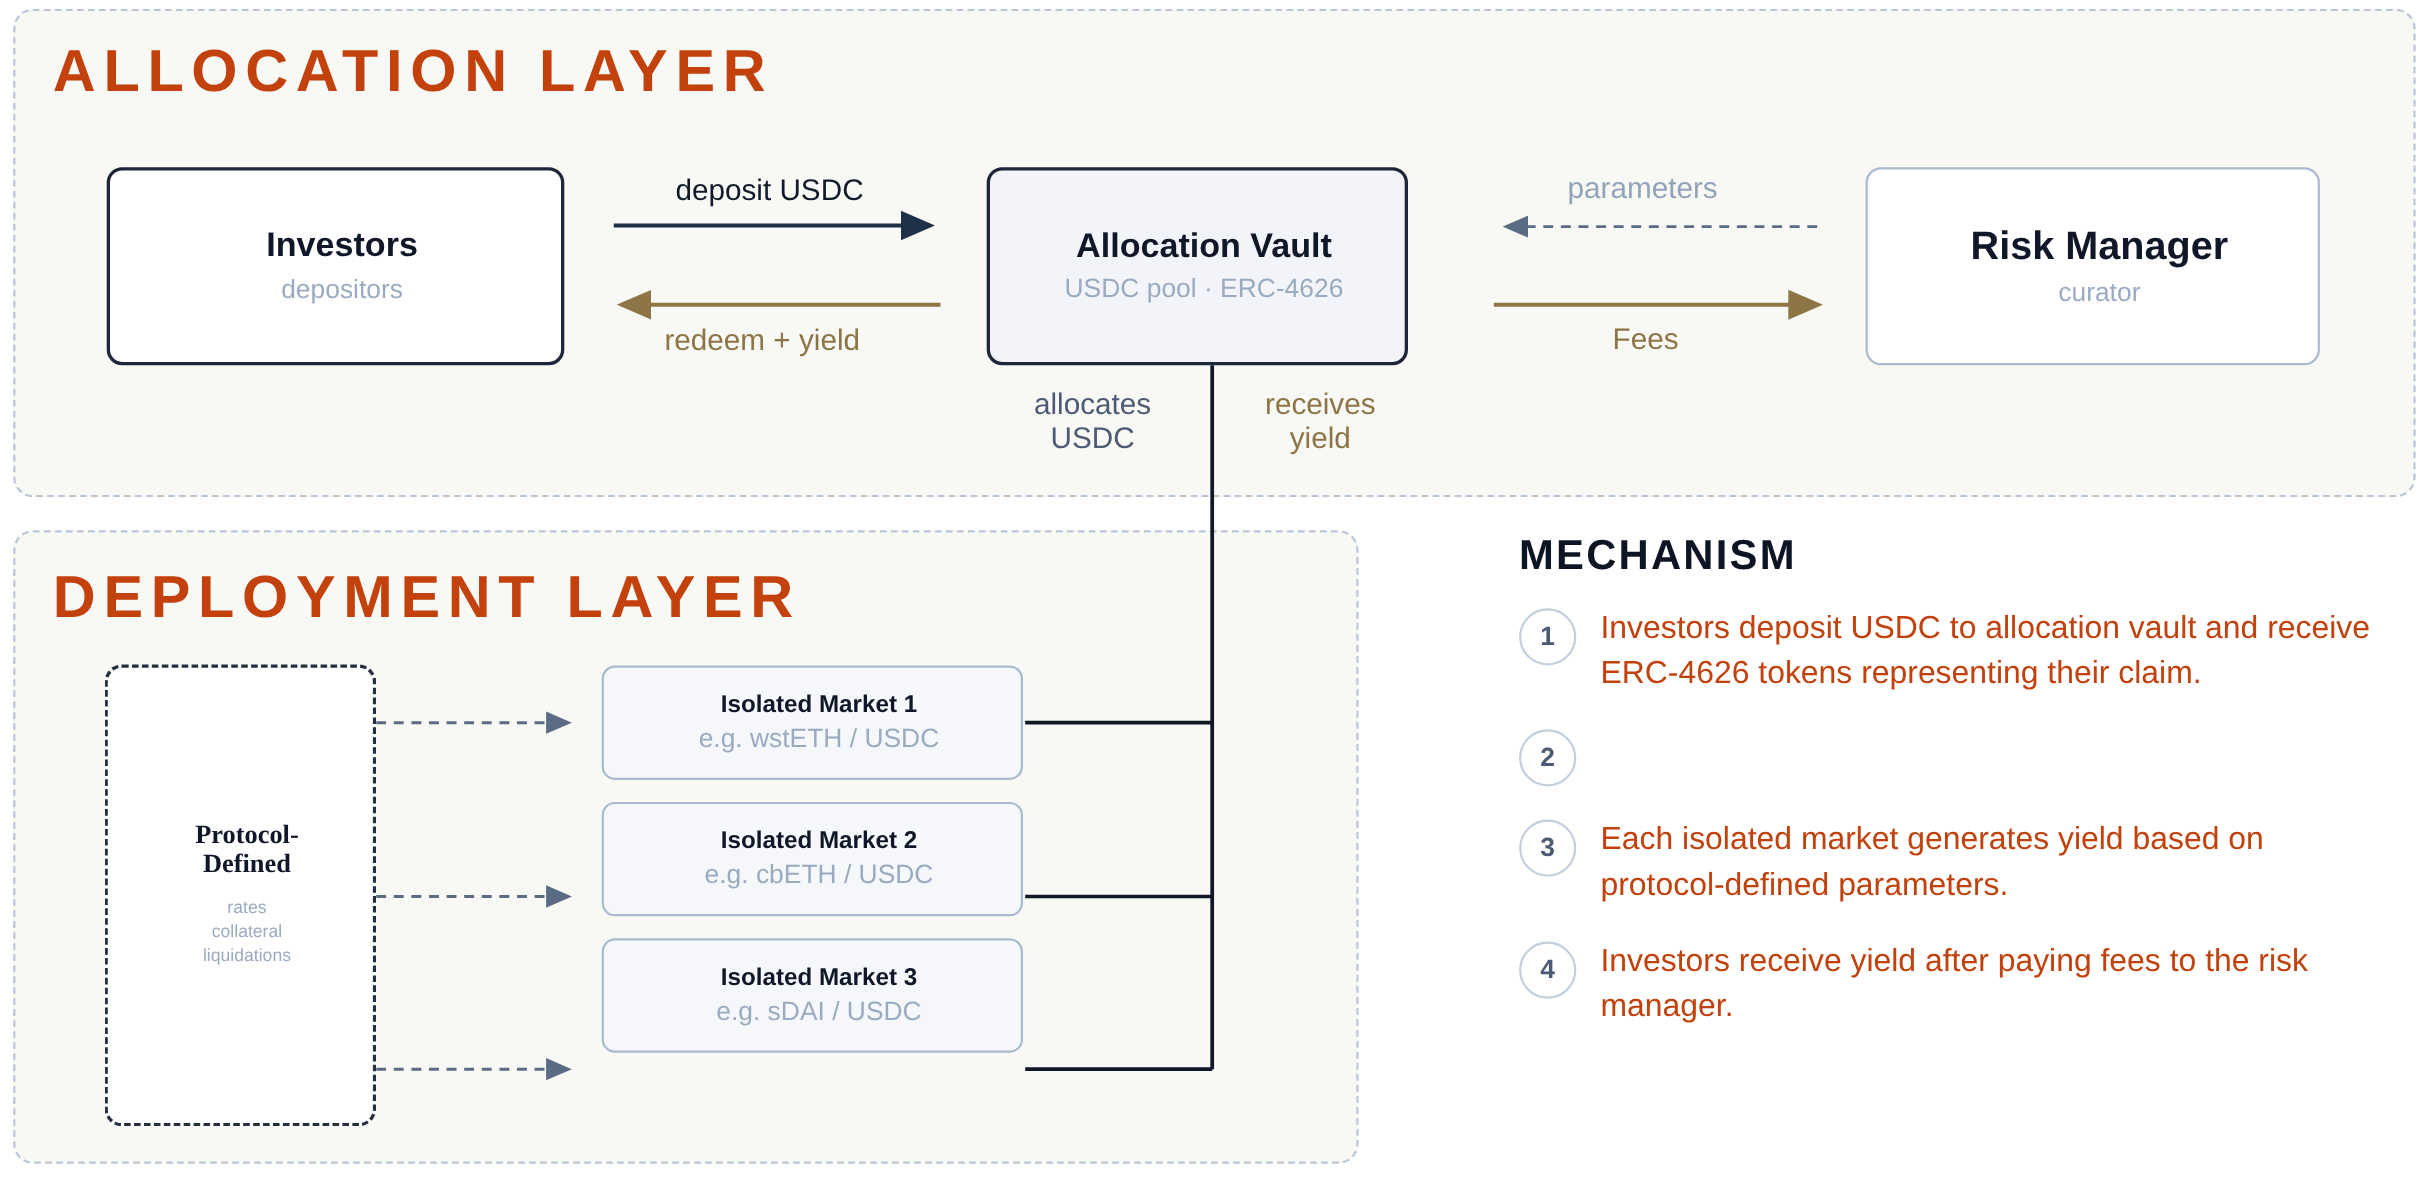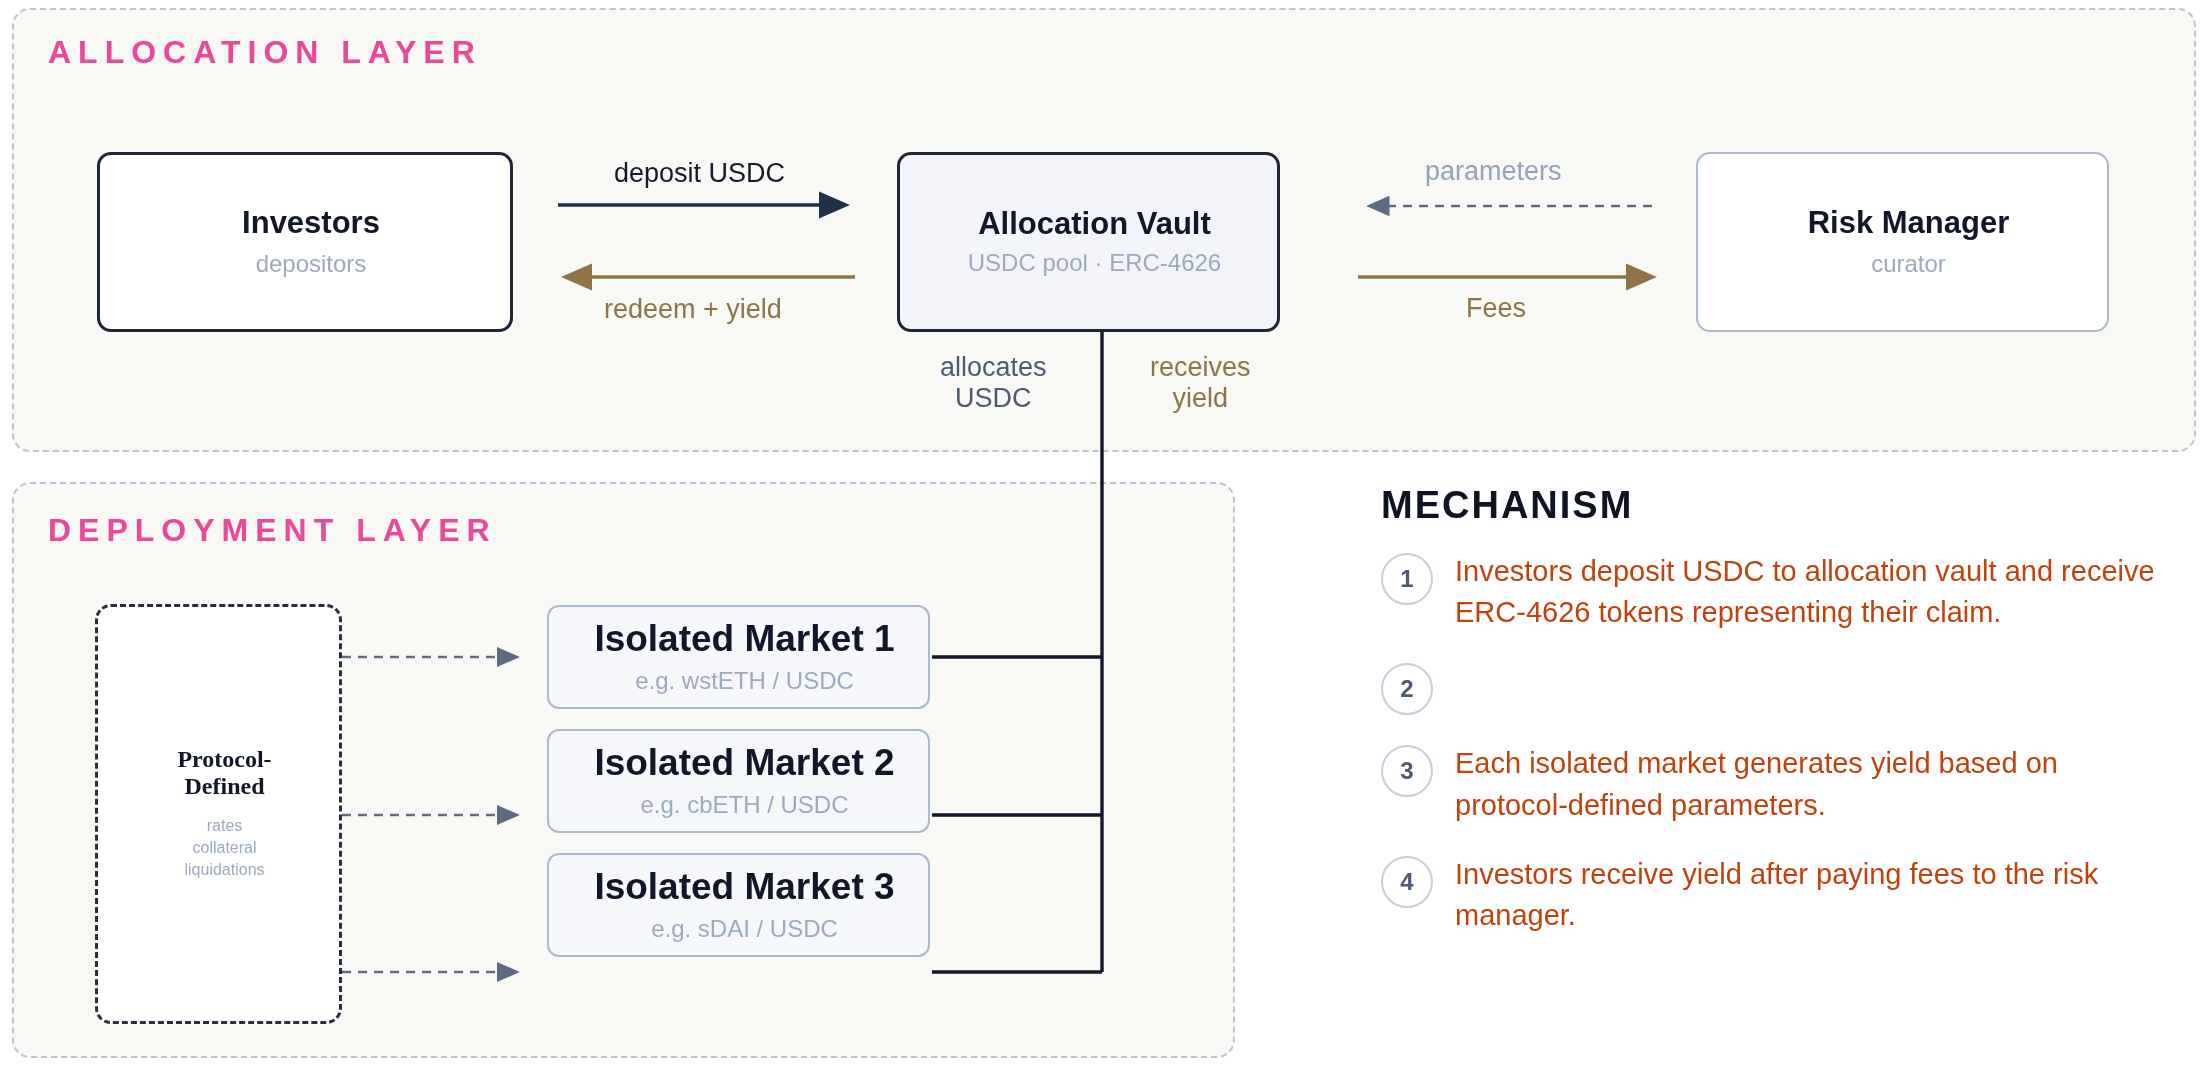--- a/index.html
+++ b/index.html
@@ -16,24 +16,24 @@
     background:#f8f8f5;
     border:2px dashed #b9c6d8;
     border-radius:18px;
     box-sizing:border-box;
   }
   #alloc-panel{left:12px;top:8px;width:2184px;height:444px;}
   #deploy-panel{left:12px;top:482px;width:1223px;height:576px;}
 
   .layer-title{
     position:absolute;
-    font-size:32px;
+    font-size:54px;
     font-weight:bold;
     letter-spacing:7px;
-    color:#ec4899;
+    color:#c2410c;
     white-space:nowrap;
   }
   #alloc-title{left:48px;top:34px;}
   #deploy-title{left:48px;top:512px;}
 
   
   .node{
     position:absolute;
     box-sizing:border-box;
     display:flex;flex-direction:column;
@@ -63,36 +63,36 @@
     left:897px;top:152px;width:383px;height:180px;
     background:#f2f4f9;border:3px solid #1e2639;
   }
   #vault .n-title{font-size:31px;}
   #vault .n-sub{font-size:24px;margin-top:8px;text-align:right;}
 
   #riskmgr{
     left:1696px;top:152px;width:413px;height:180px;
     background:#ffffff;border:2px solid #a9bace;
   }
-  #riskmgr .n-title{font-size:31px;}
+  #riskmgr .n-title{font-size:36px;}
   #riskmgr .n-sub{font-size:24px;margin-top:10px;}
 
   #protocol{
     left:95px;top:604px;width:247px;height:420px;
     background:#ffffff;border:3px dashed #262f3f;border-radius:16px;
   }
   #protocol .n-title{font-size:24px;font-family:Liberation Serif, serif;}
   #protocol .n-sub{font-size:16px;margin-top:12px;text-align:center;}
   #protocol .n-sub div{margin:3px 0;}
 
   .market{
     left:547px;width:383px;height:104px;
     background:#f5f7fa;border:2px solid #a9bace;border-radius:12px;
   }
-  .market .n-title{font-size:37px;}
+  .market .n-title{font-size:22px;}
   .market .n-sub{font-size:24px;margin-top:6px;}
   #market1{top:605px;}
   #market2{top:729px;}
   #market3{top:853px;}
 
   
   .flow-label{position:absolute;white-space:nowrap;}
   #lbl-deposit{left:614px;top:158px;font-size:27px;color:#131b2b;}
   #lbl-redeem{left:604px;top:294px;font-size:27px;color:#8d7545;}
   #lbl-parameters{left:1425px;top:156px;font-size:27px;color:#93a4ba;}

